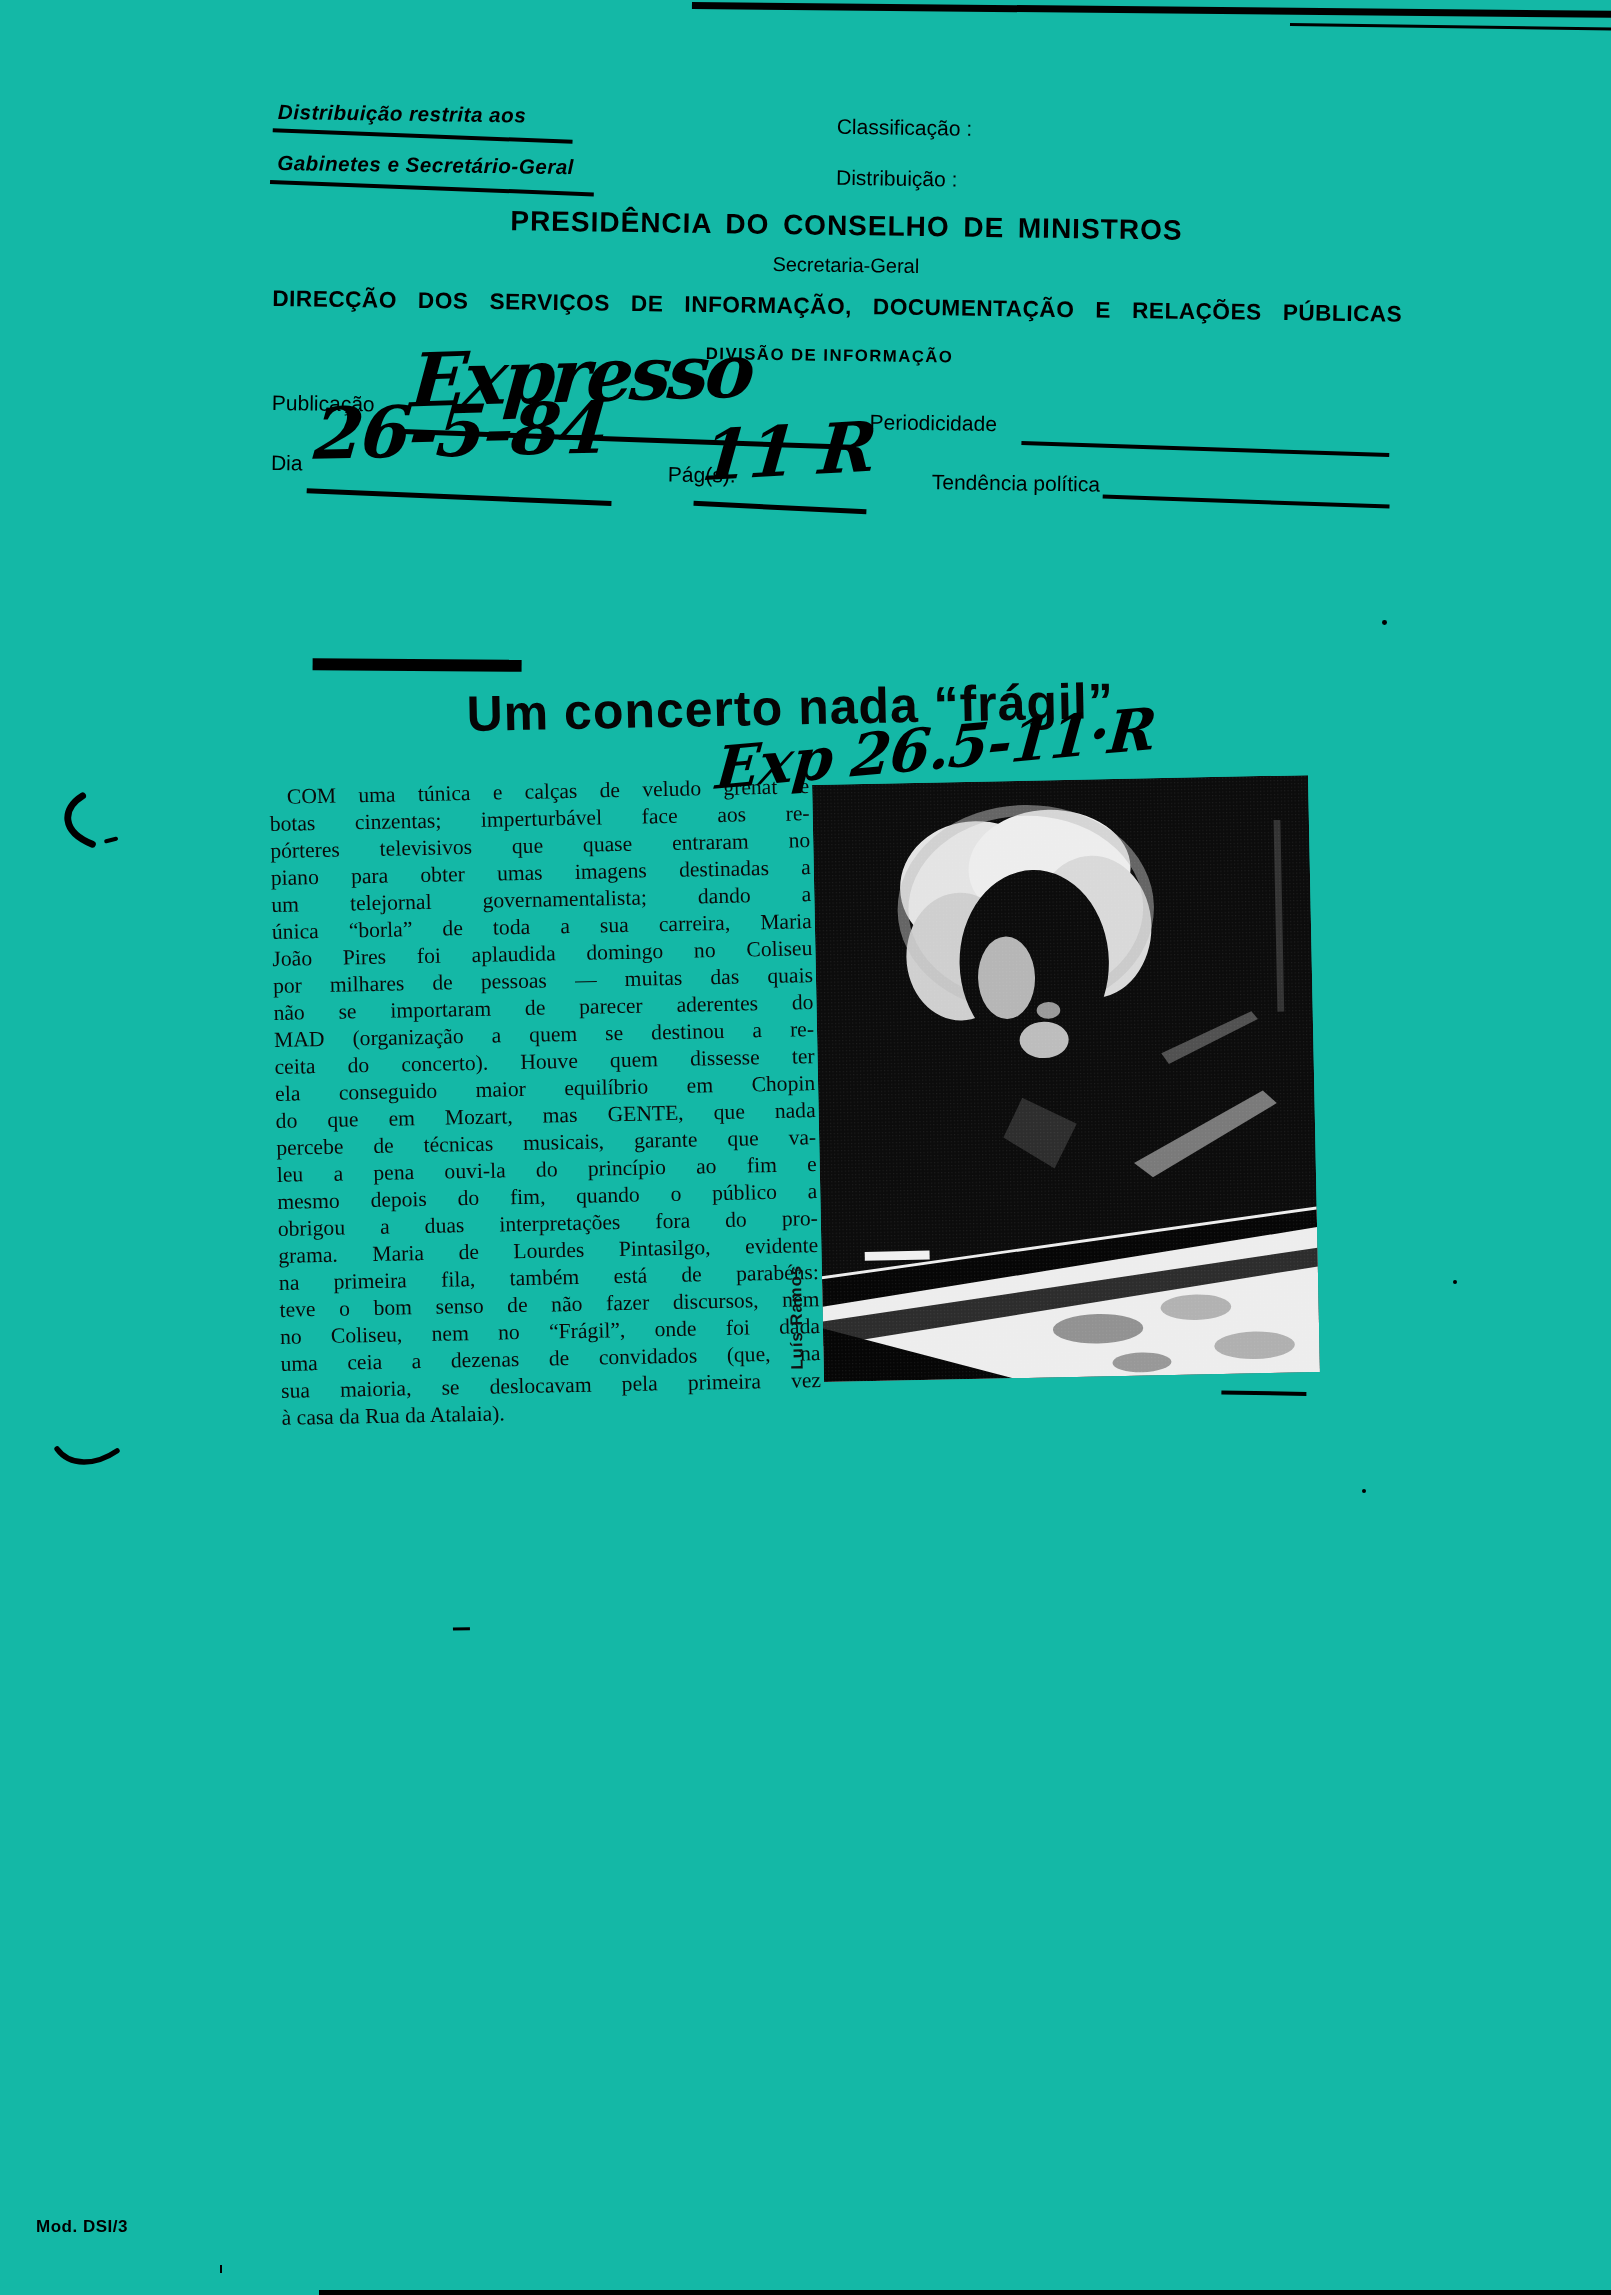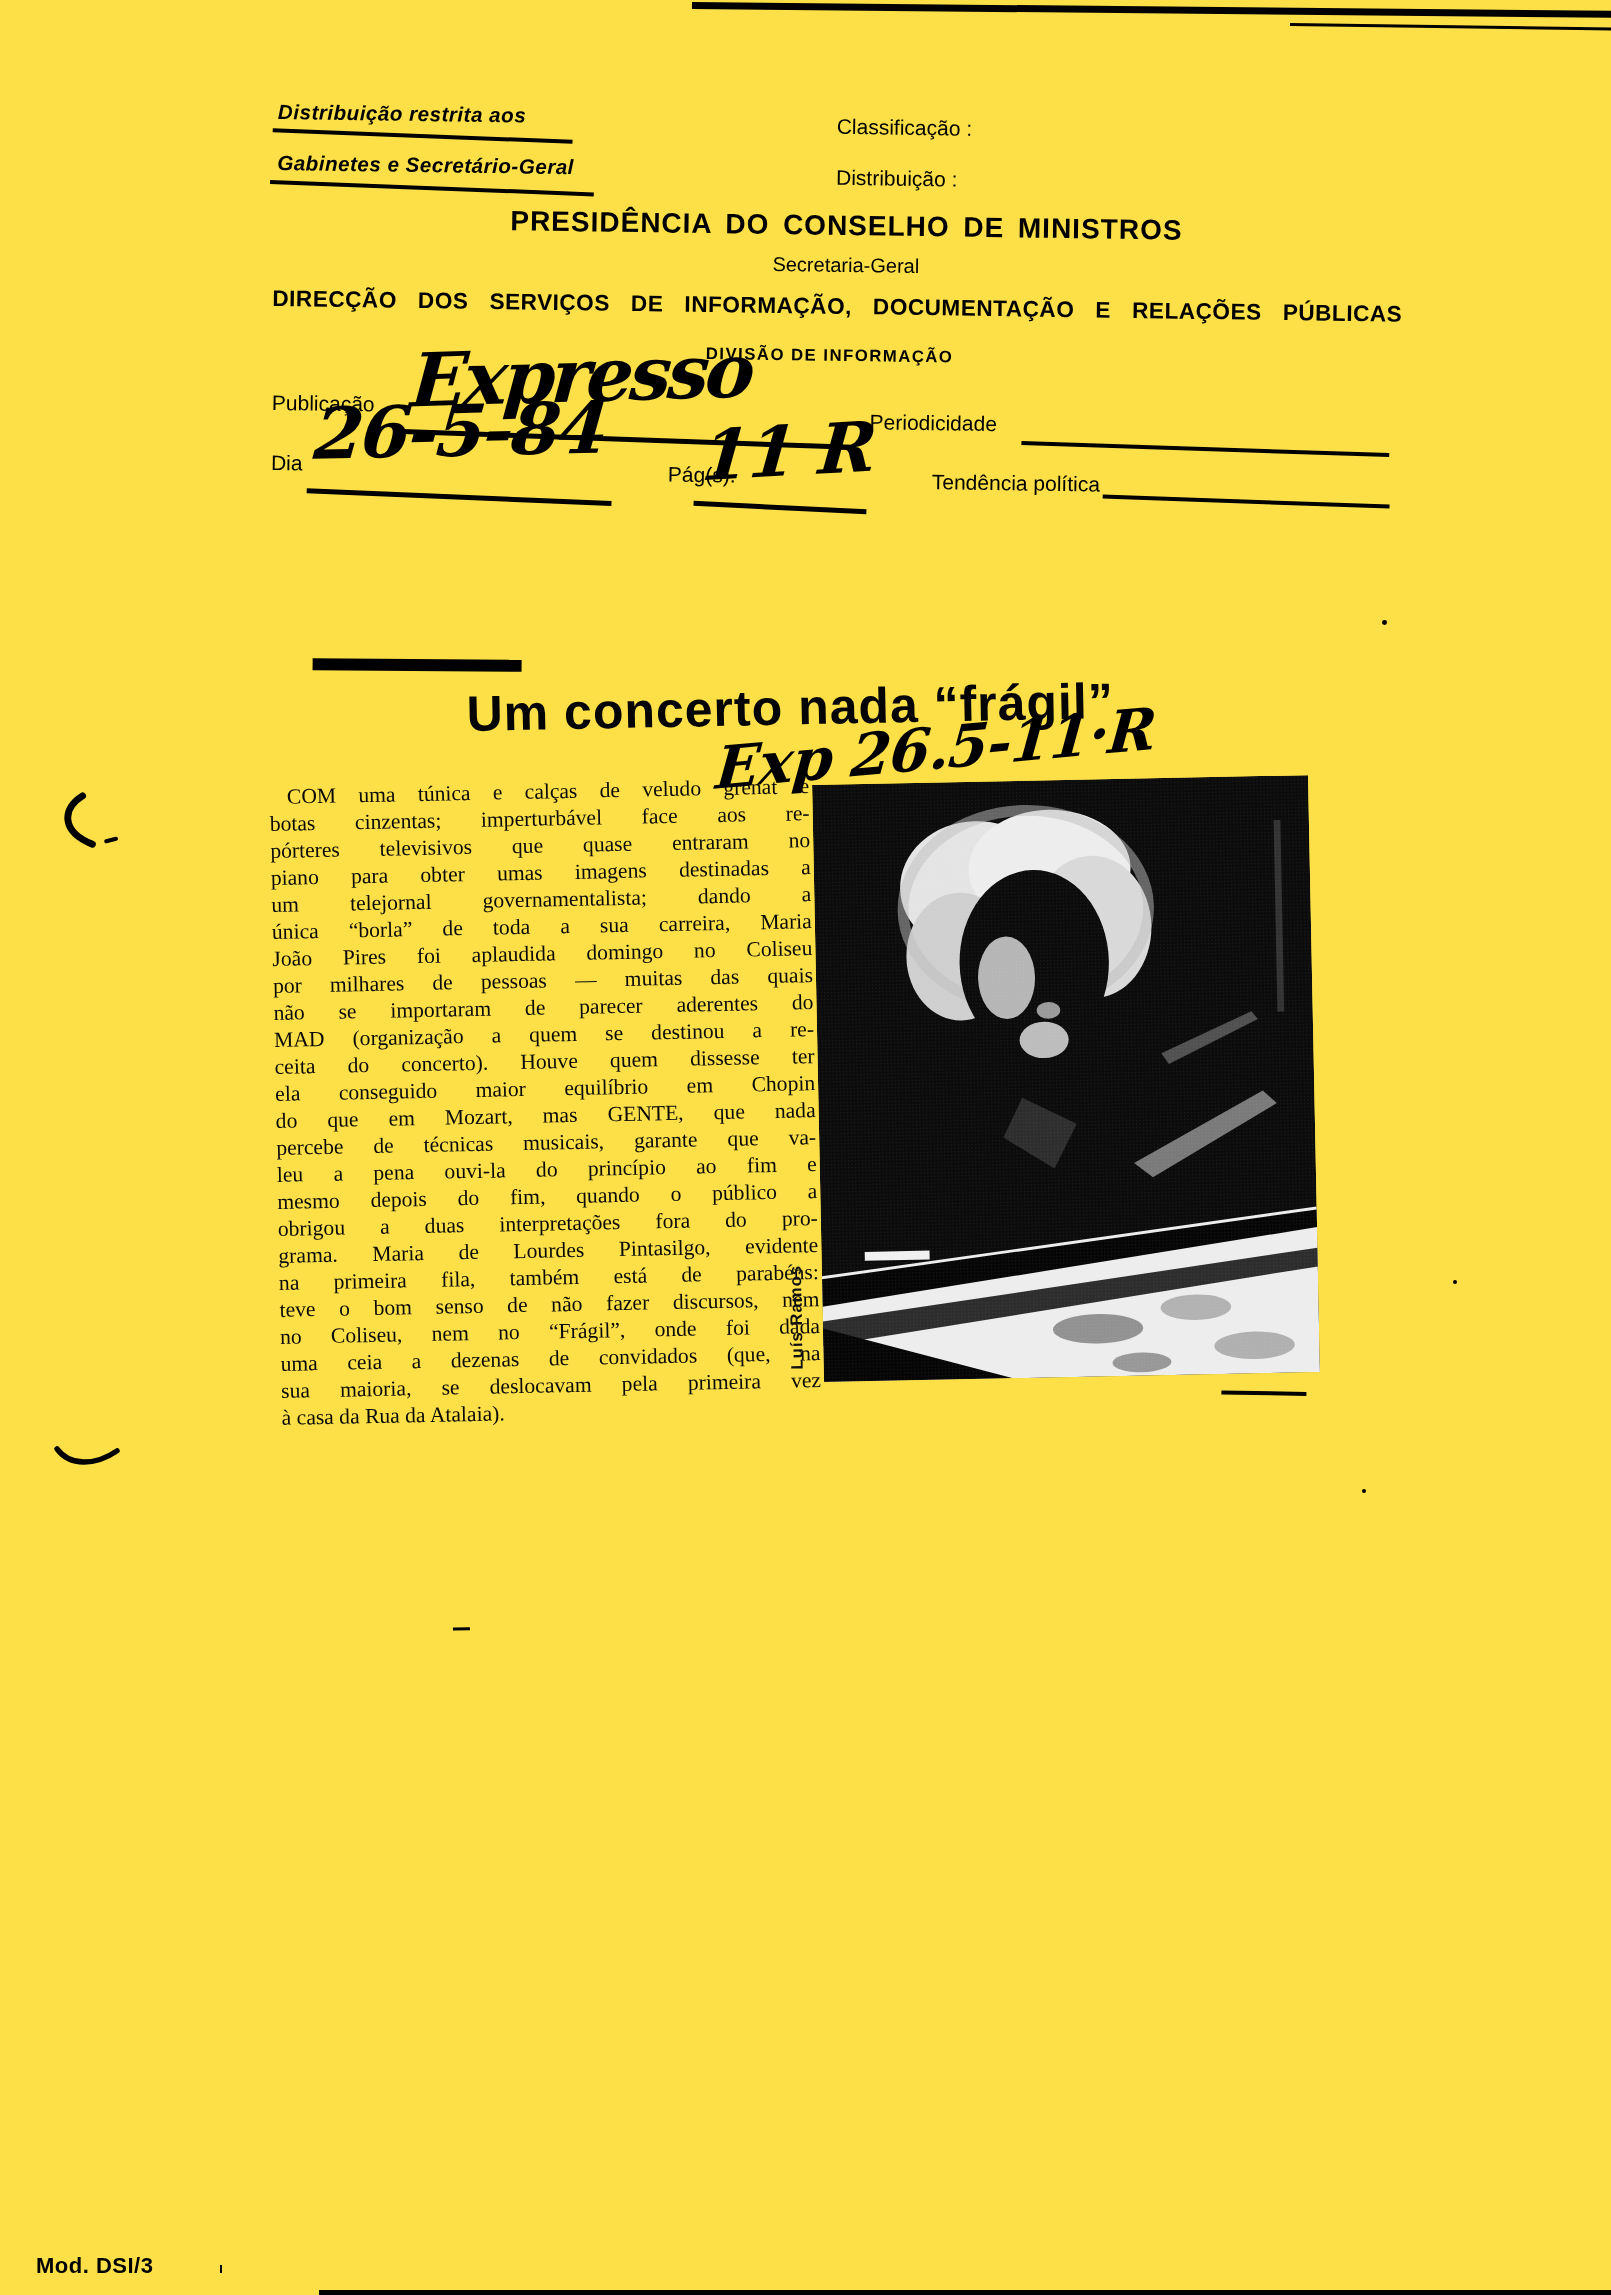--- a/index.html
+++ b/index.html
@@ -1,20 +1,20 @@
 <!DOCTYPE html>
 <html style="font-size:7.9px"><head>
 <meta charset="utf-8">
 <style>
   html,body{margin:0;padding:0;}
   body{
     width:1612px;height:2295px;position:relative;background:#ffffff;
     font-family:"Liberation Sans", sans-serif;color:#000;overflow:hidden;
   }
-  #page{position:absolute;inset:0;background:#fde047;padding-left:8px;}
+  #page{position:absolute;inset:0;background:#14b8a6;padding-left:8px;}
   .abs{position:absolute;}
   .bar{position:absolute;background:#000;}
   
   #form-area{position:absolute;left:0;top:0;width:1612px;height:639px;
              transform:rotate(0.8deg);transform-origin:275px 108px;}
   .note-line{font-family:"Liberation Sans",sans-serif;font-style:italic;font-weight:bold;
              font-size:20.6px;letter-spacing:0.5px;white-space:nowrap;}
   .plain-label{font-size:21px;white-space:nowrap;}
   .org-title{font-size:28px;font-weight:bold;letter-spacing:1px;word-spacing:4.9px;text-align:center;white-space:nowrap;}
   .org-sub{font-size:20px;text-align:center;}
@@ -25,21 +25,21 @@
   #clip-area{position:absolute;left:0;top:0;width:1612px;height:1671px;
              transform:rotate(-1.15deg);transform-origin:269px 786px;}
   .headline{font-family:"Liberation Sans",sans-serif;font-weight:bold;font-size:50px;
             letter-spacing:1px;white-space:nowrap;color:#050505;}
   .article{width:540px;font-family:"Liberation Serif",serif;font-size:21.6px;line-height:27px;color:#0a0a0a;}
   .article-line{text-align:justify;text-align-last:justify;white-space:nowrap;}
   .article-line:first-child{padding-left:17.7px;}
   .article-line:last-child{text-align-last:left;}
   .credit{font-family:"Liberation Sans",sans-serif;font-weight:bold;font-size:16.7px;letter-spacing:1px;
           transform:rotate(-90deg);transform-origin:0 0;white-space:nowrap;color:#111;}
-  .footer-label{font-weight:bold;font-size:22px;letter-spacing:0.5px;margin-top:36px;}
+  .footer-label{font-weight:bold;font-size:17px;letter-spacing:0.5px;}
   svg{display:block;}
 </style>
 </head>
 <body>
 
 <div id="page">
 
   <div class="bar" style="left:692px;top:2px;width:921px;height:7.4px;transform:rotate(0.55deg);transform-origin:left top;"></div>
   <div class="bar" style="left:1290px;top:22.6px;width:322px;height:3.4px;transform:rotate(0.8deg);transform-origin:left top;"></div>
 

